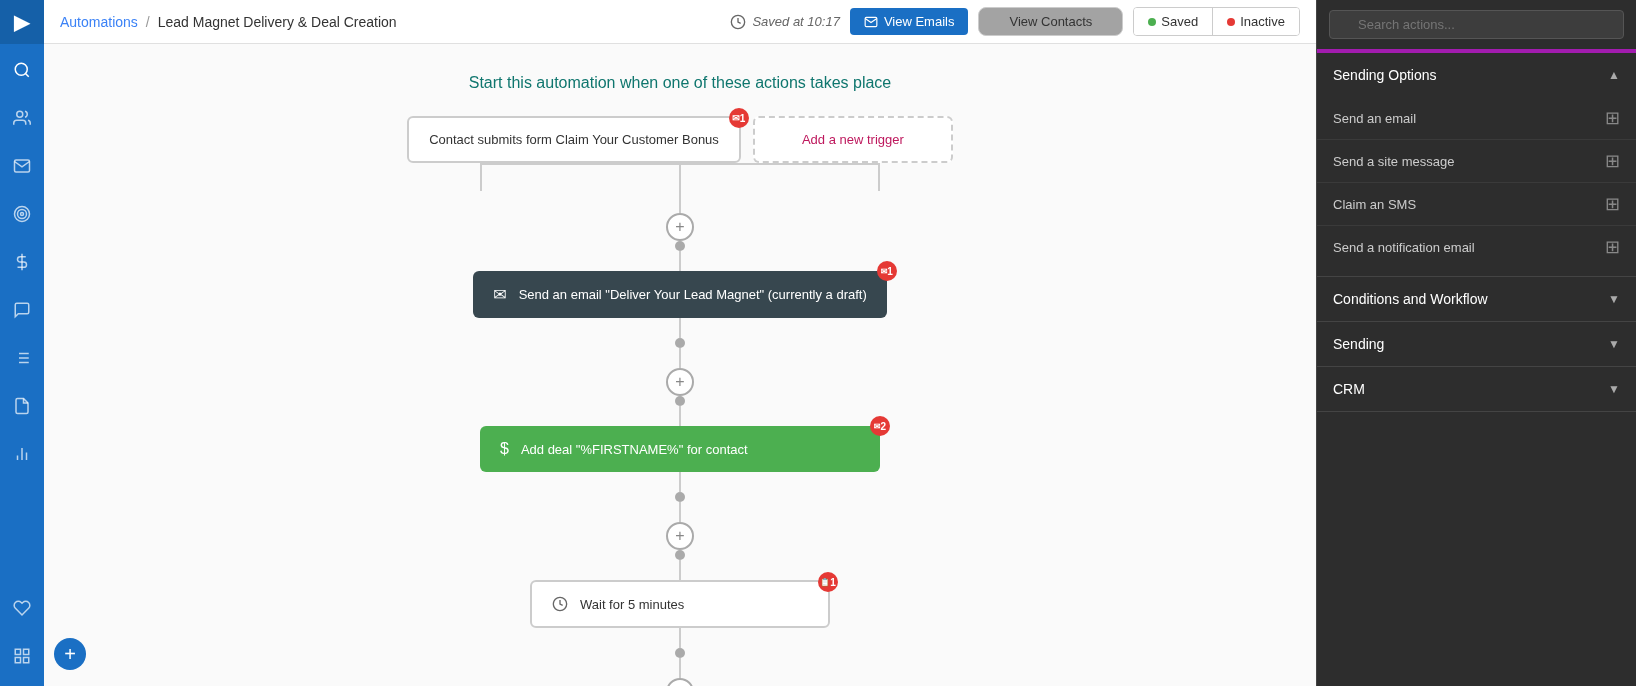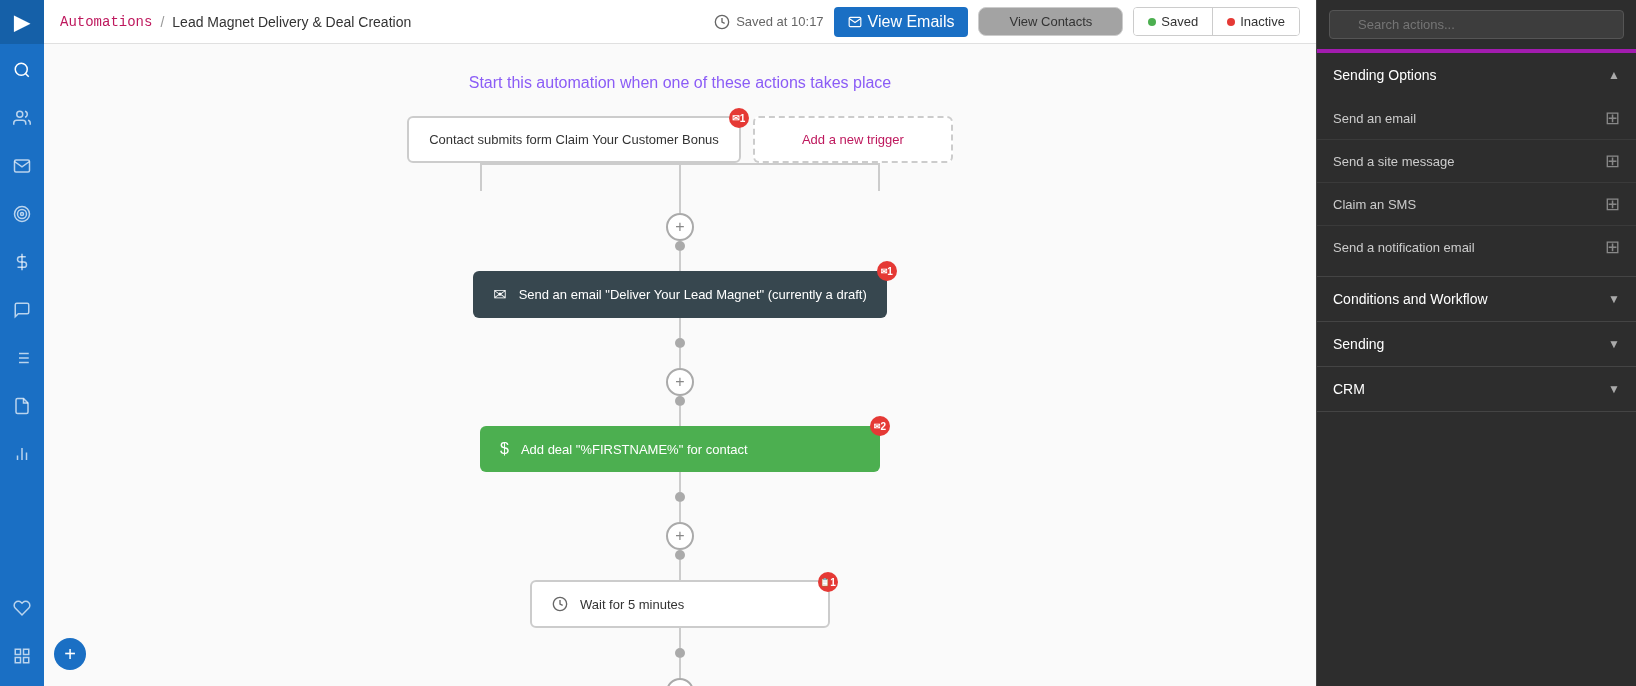--- a/index.html
+++ b/index.html
@@ -68,46 +68,46 @@
     }
     .breadcrumb {
       display: flex;
       align-items: center;
       gap: 8px;
       font-size: 14px;
       color: #333;
       flex: 1;
     }
     .breadcrumb-automations {
-      color: #be185d;
-      cursor: pointer;
-      font-family: Liberation Mono, monospace;
+      color: #3b82f6;
+      cursor: pointer;
     }
     .breadcrumb-sep { color: #999; }
     .breadcrumb-title { color: #333; font-weight: 500; }
 
     .topbar-actions {
       display: flex;
       align-items: center;
       gap: 10px;
     }
     .saved-indicator {
       display: flex;
       align-items: center;
       gap: 6px;
       font-size: 13px;
       color: #666;
+      font-style: italic;
     }
     .btn-view-emails {
       background: #1a6fc4;
       color: white;
       border: none;
       border-radius: 4px;
       padding: 6px 14px;
-      font-size: 16px;
+      font-size: 13px;
       cursor: pointer;
       display: flex;
       align-items: center;
       gap: 6px;
     }
     .btn-view-contacts {
       background: #a3a3a3;
       color: #333;
       border: 1px solid #ccc;
       border-radius: 8px;
@@ -143,21 +143,21 @@
       overflow: auto;
       position: relative;
       display: flex;
       flex-direction: column;
       align-items: center;
       padding: 30px 0 60px 0;
     }
 
     .canvas-title {
       font-size: 16px;
-      color: #8b5cf6;
+      color: #0f766e;
       margin-bottom: 24px;
       text-align: center;
     }
 
     
     .flow-container {
       display: flex;
       flex-direction: column;
       align-items: center;
       gap: 0;

